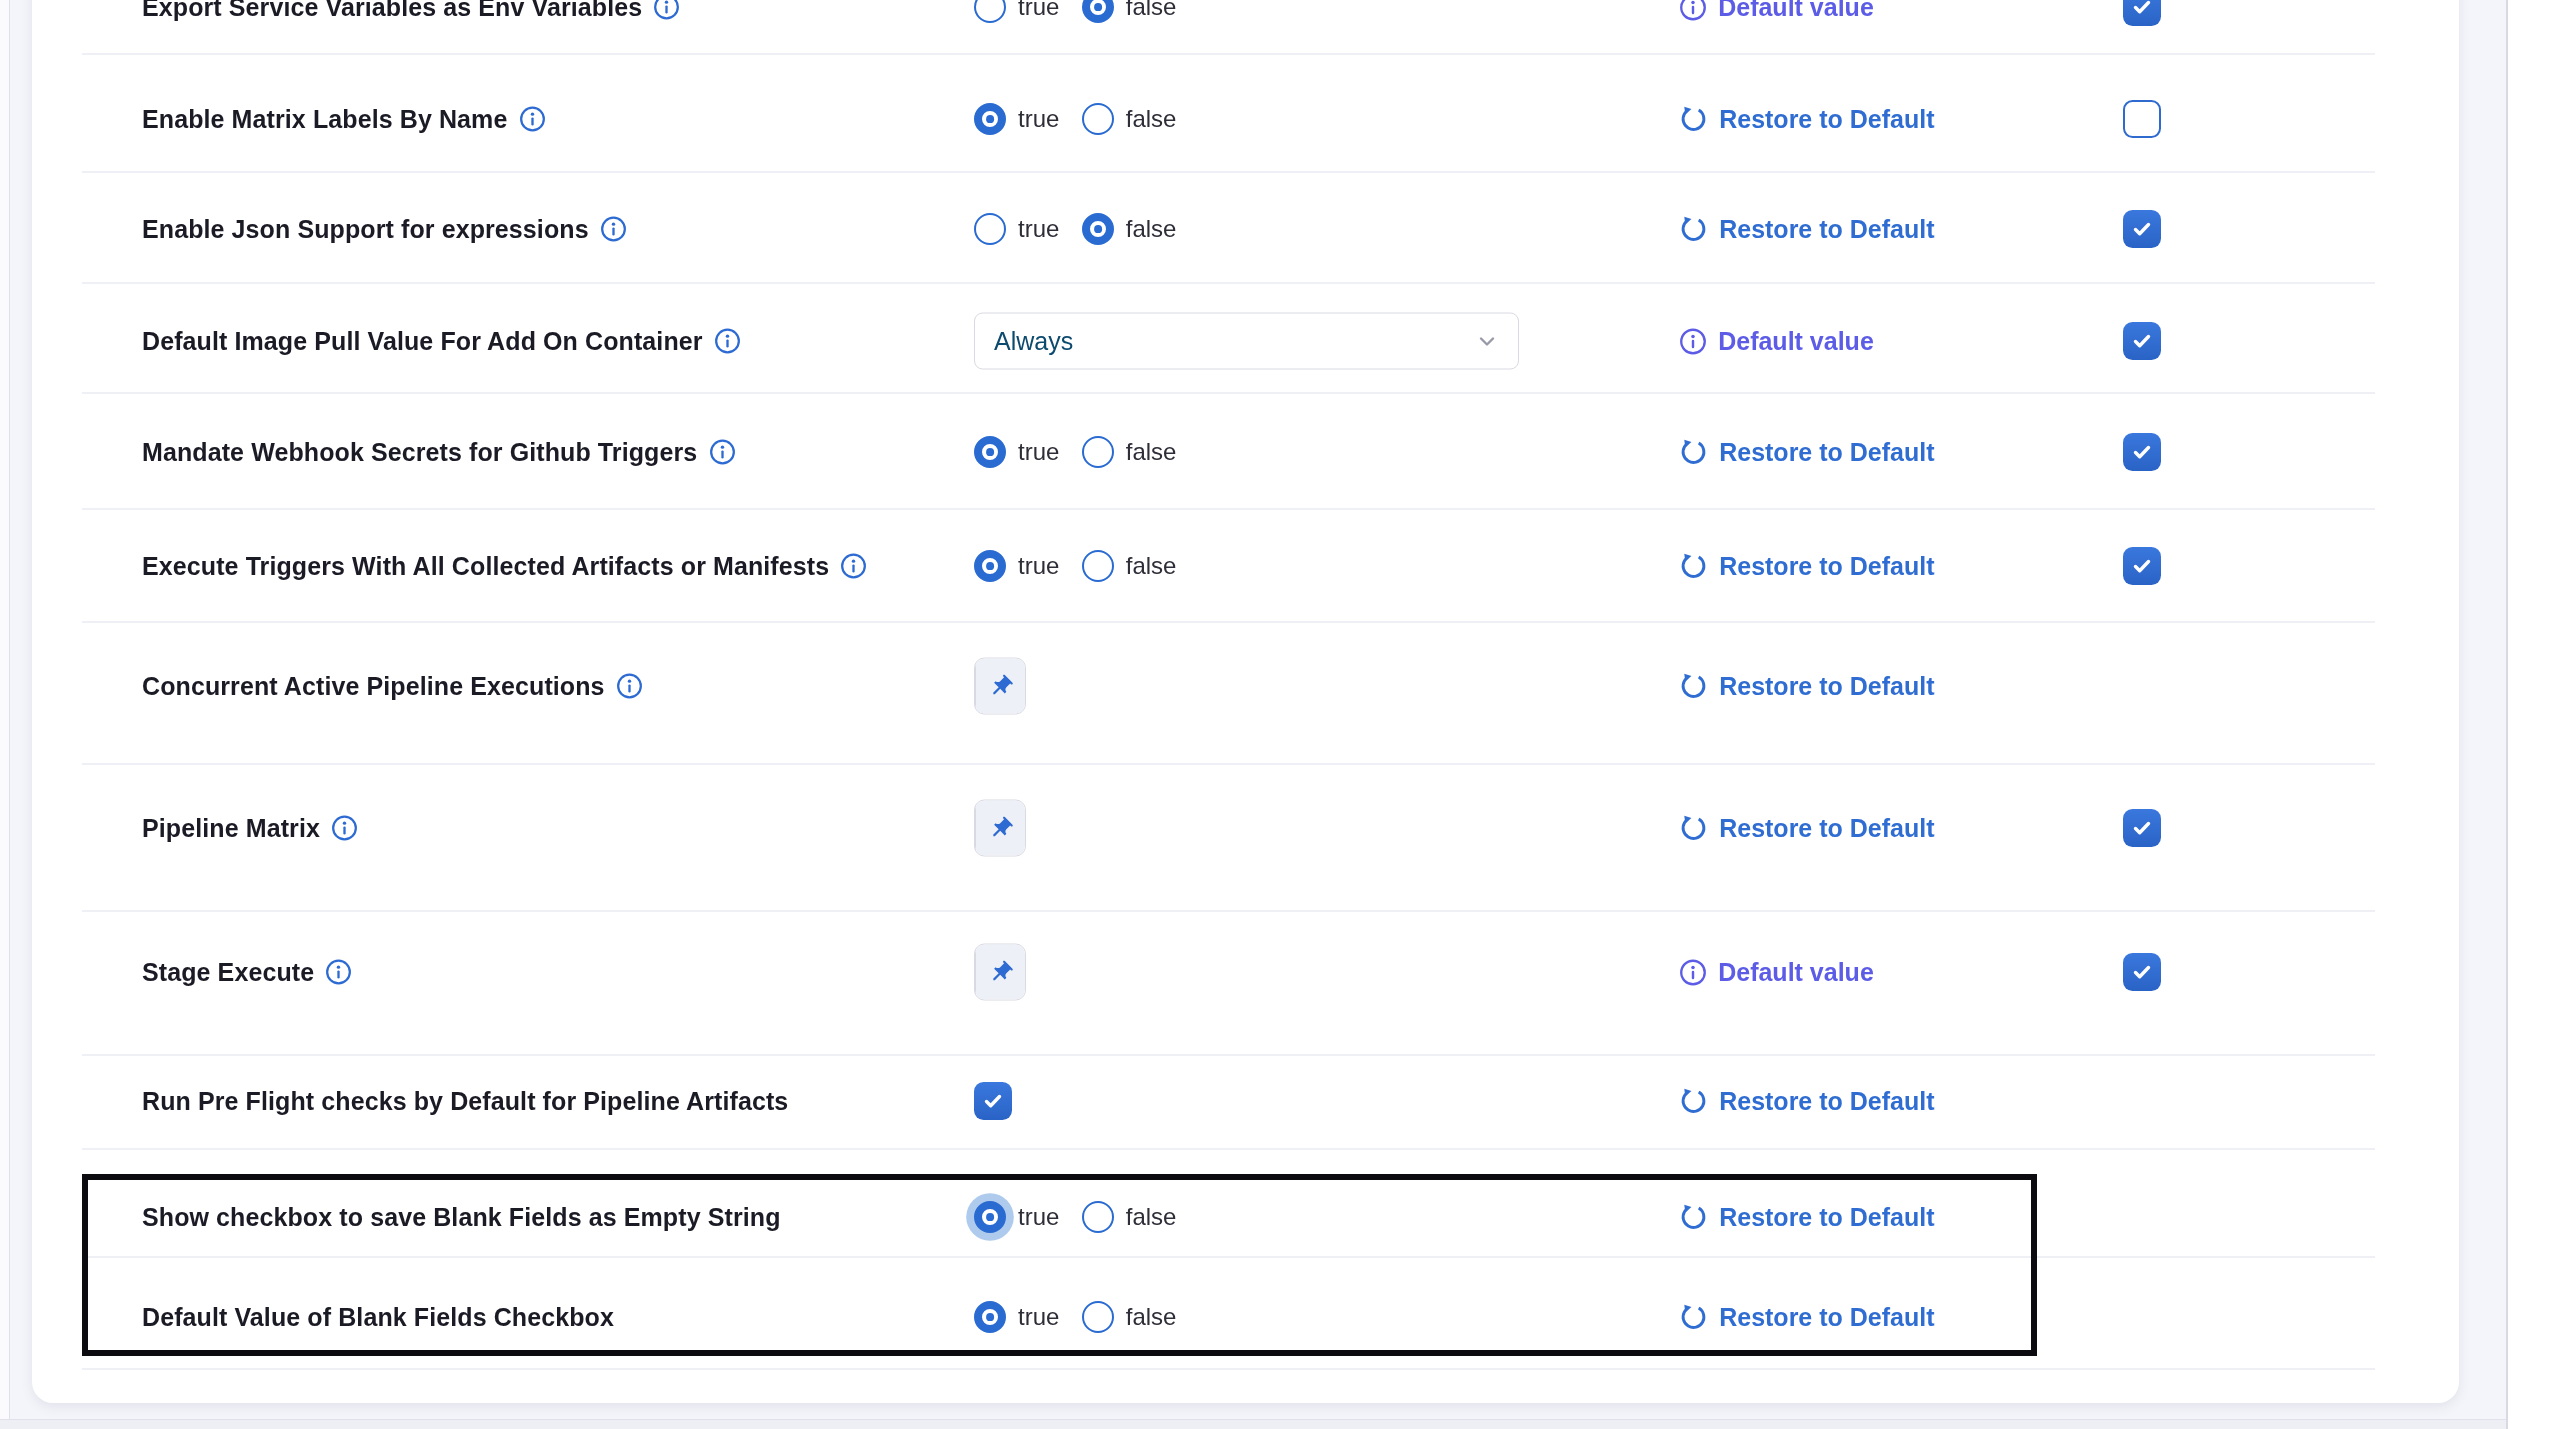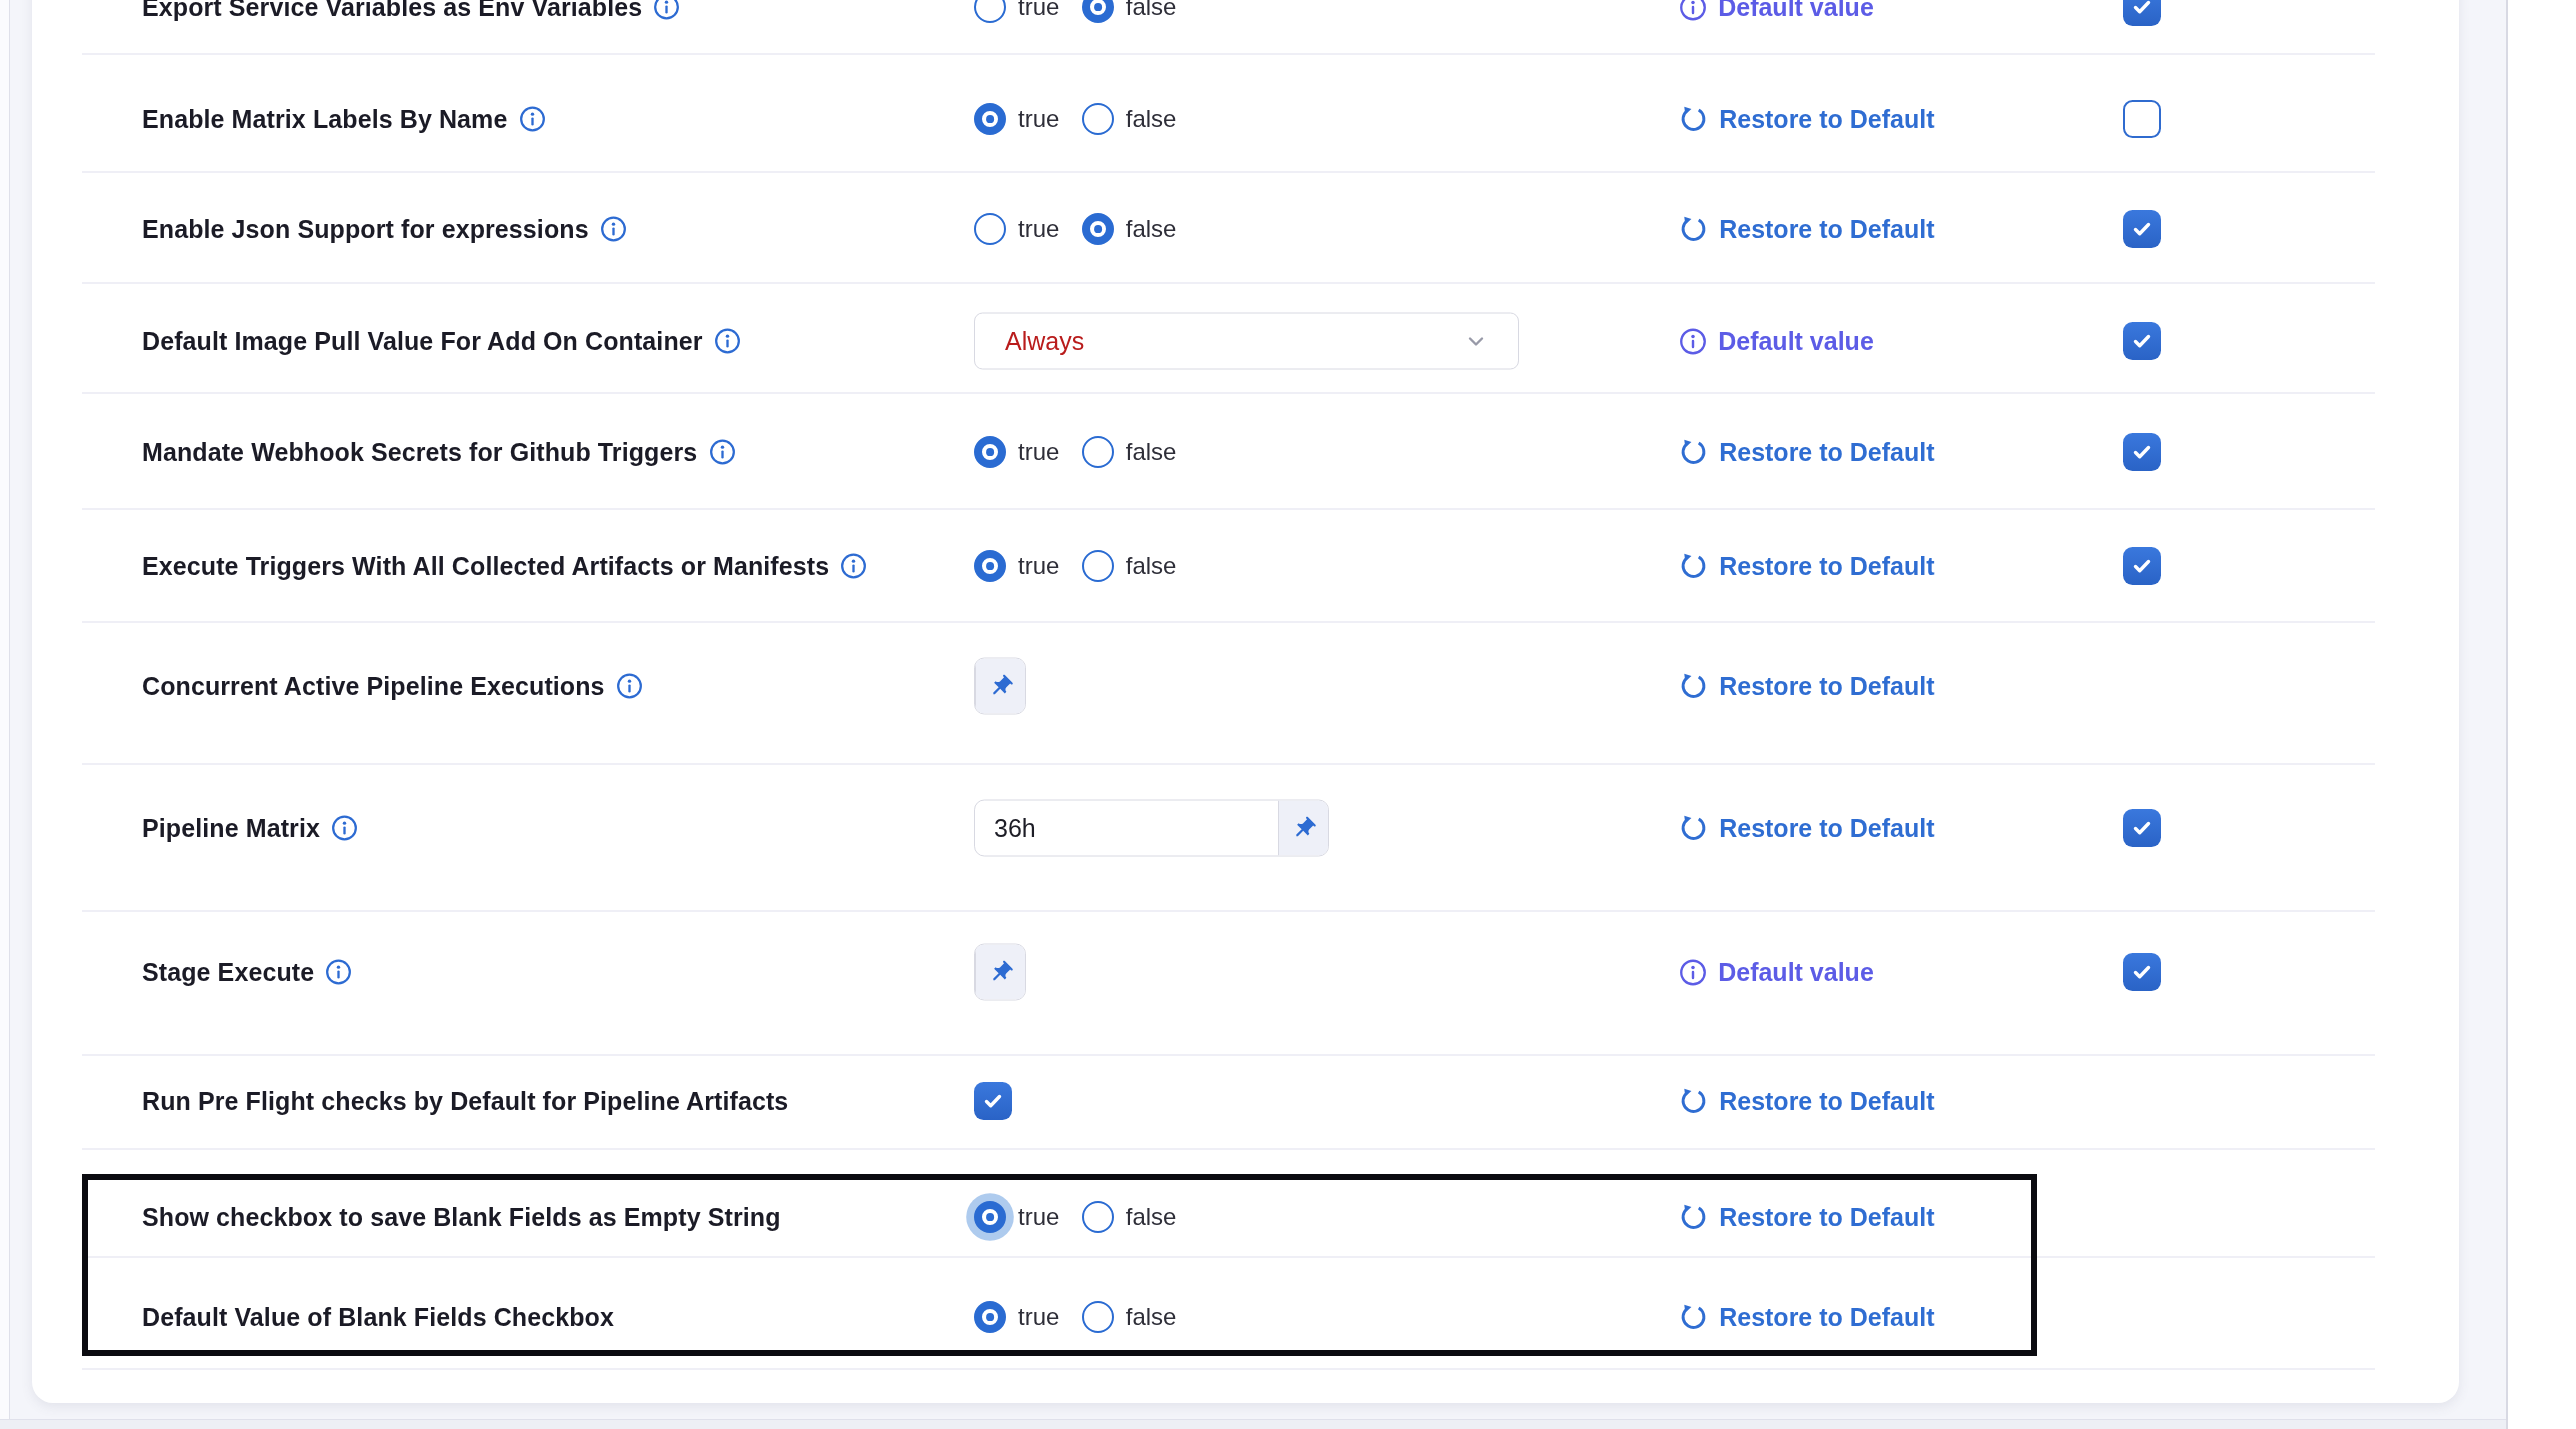--- a/index.html
+++ b/index.html
@@ -72,21 +72,21 @@
     padding:0 19px; font-size:25px; color:#1d1d26; font-family:inherit;
   }
   .pin-btn {
     width:50px; background:#eef0f8; border-left:1.7px solid #d8d9e2;
     display:flex; align-items:center; justify-content:center; color:#2d6bd2; cursor:pointer;
   }
 
   .select-box {
     width:545px; height:57px; background:#fff; border:1.7px solid #d8d9e2; border-radius:8.6px;
     display:flex; align-items:center; justify-content:space-between;
-    padding:0 30px; font-size:25px; color:#b91c1c; cursor:pointer;
+    padding:0 19px; font-size:25px; color:#0c4a6e; cursor:pointer;
   }
   .select-box .icon { display:inline-flex; color:#989aa8; }
 </style>
 </head>
 <body>
 
 <svg width="0" height="0" style="position:absolute" aria-hidden="true">
   <defs>
     <g id="i-info">
       <circle cx="15" cy="15" r="12.6" stroke="currentColor" stroke-width="2.5" fill="none"></circle>
@@ -397,21 +397,20 @@
     <div class="cell label-cell">
       <span class="row-label">Pipeline Matrix</span>
       <span class="info-icon">
           <svg width="27" height="27" viewBox="0 0 30 30">
             <use href="#i-info"></use>
           </svg>
         </span>
     </div>
     <div class="cell control-cell">
       <div class="input-group">
-        <input class="text-input" readonly="" value="36h" style="">
         <span class="pin-btn">
             <svg width="26" height="26" viewBox="0 0 24 24">
               <use href="#i-pin"></use>
             </svg>
           </span>
       </div>
     </div>
     <div class="cell status-cell">
       <span class="status restore">
         <span class="icon">

